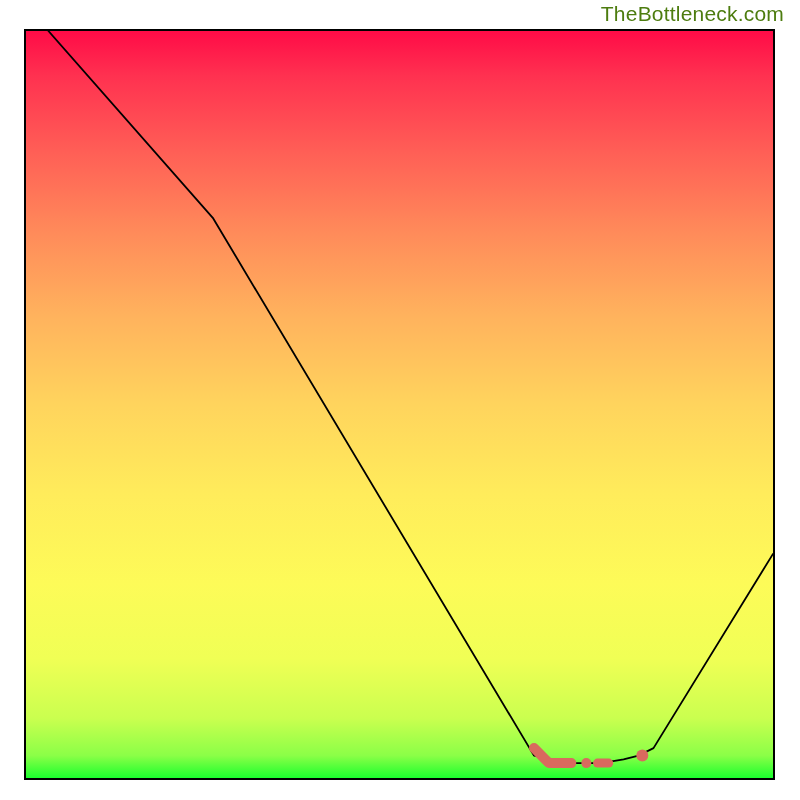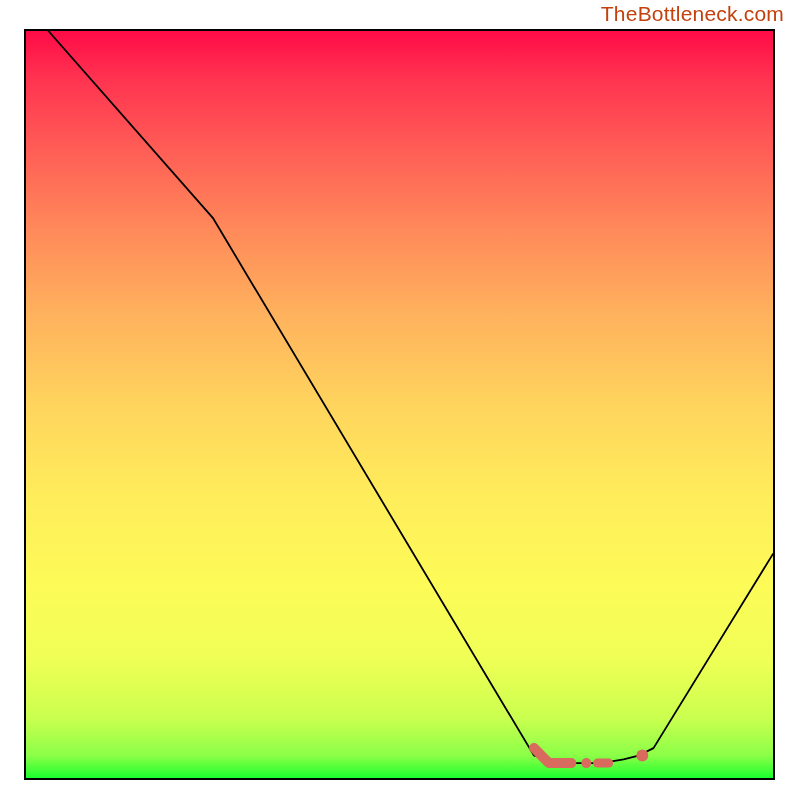--- a/index.html
+++ b/index.html
@@ -12,21 +12,21 @@
   }
   .wrap {
     position: relative;
     width: 800px;
     height: 800px;
   }
   .attribution {
     position: absolute;
     top: 2px;
     right: 16px;
-    color: #c2410c;
+    color: #4d7c0f;
     font-size: 21px;
     font-weight: 400;
     letter-spacing: 0.2px;
     z-index: 10;
   }
   .plot-frame {
     position: absolute;
     left: 24px;
     top: 29px;
     width: 751px;

